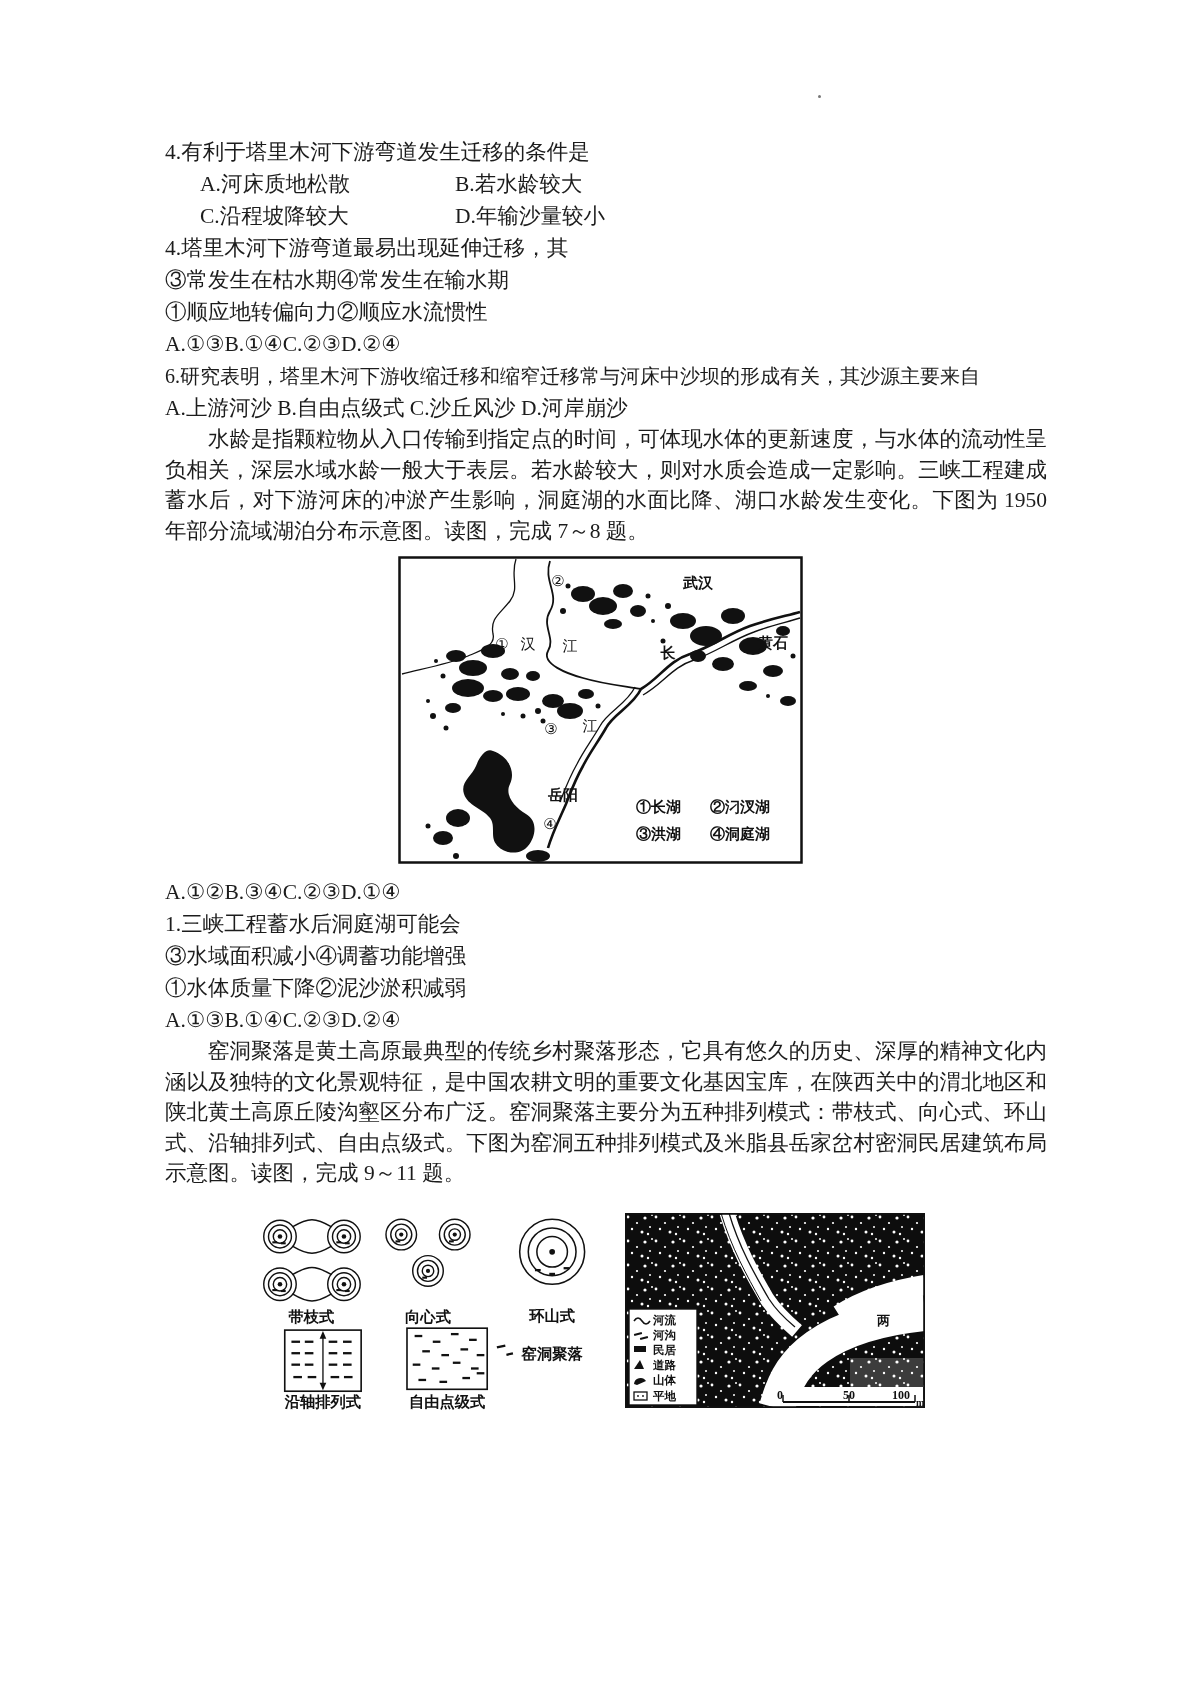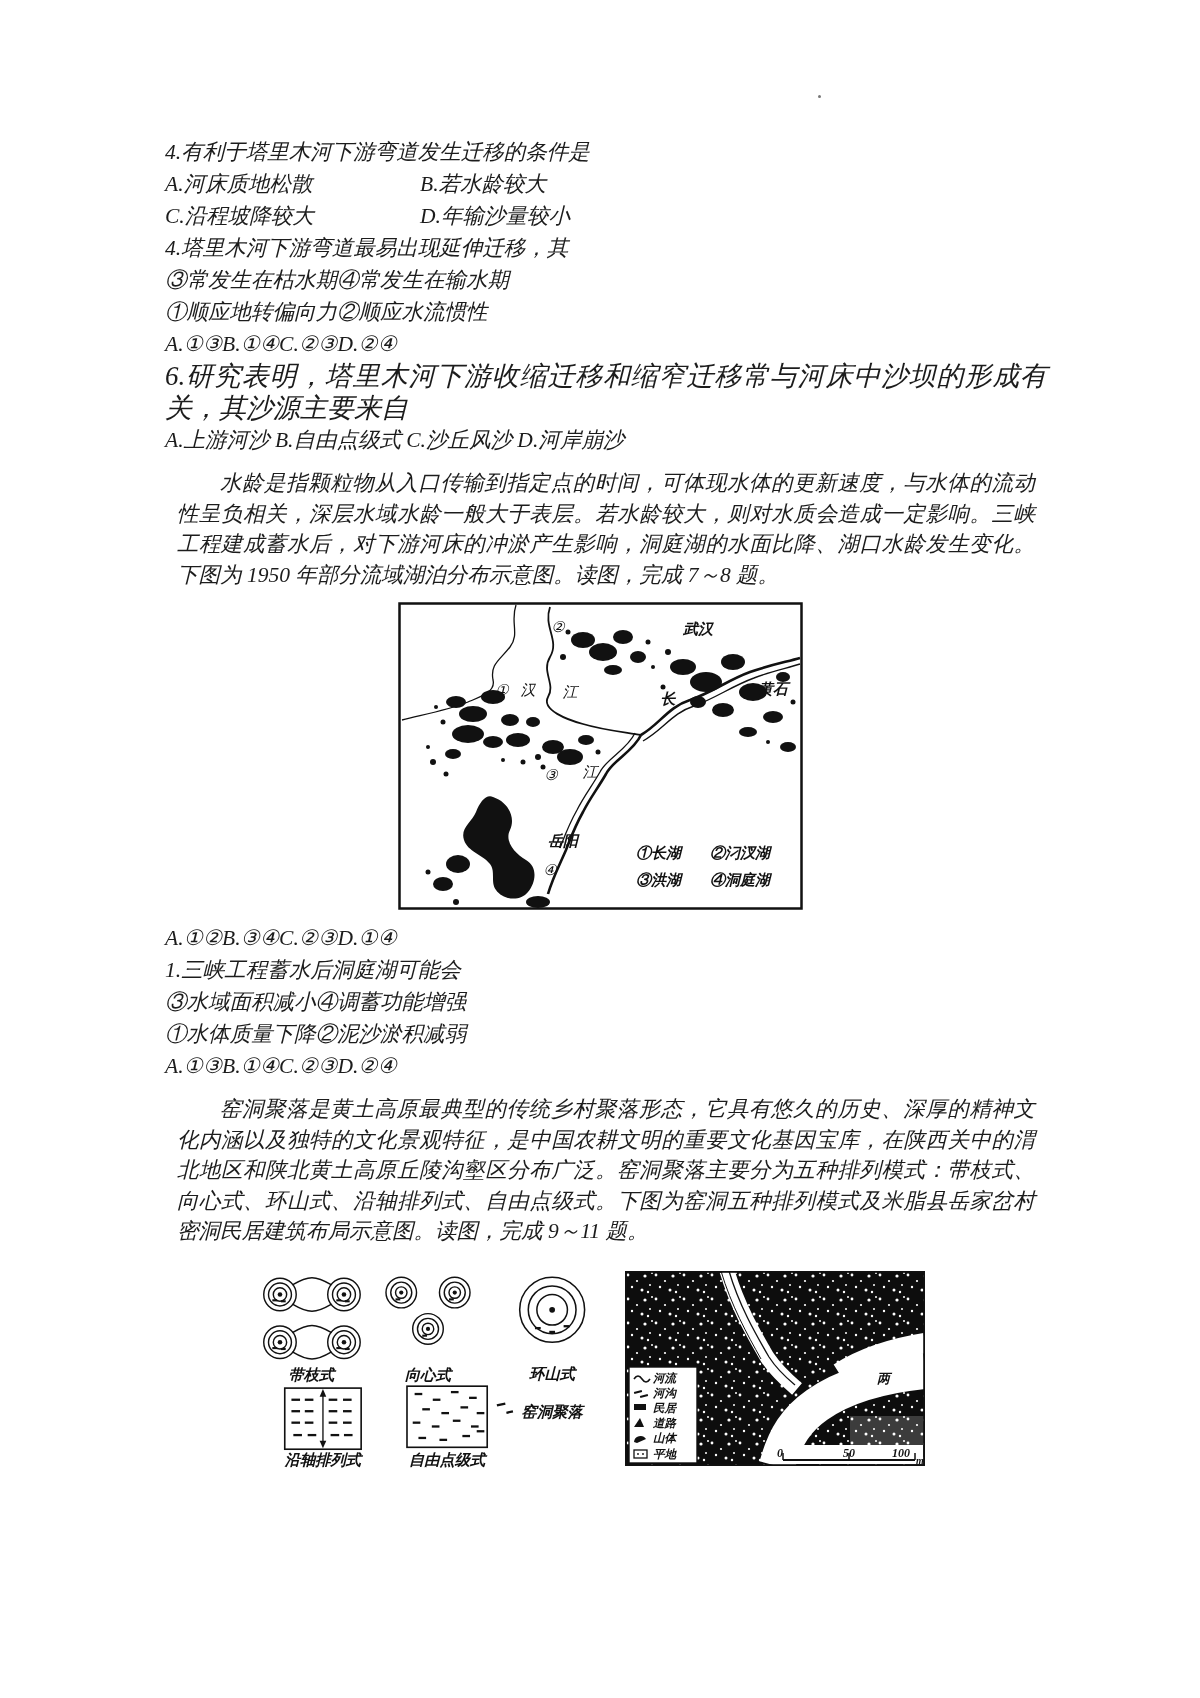--- a/index.html
+++ b/index.html
@@ -1,25 +1,25 @@
 <!DOCTYPE html>
 <html><head>
 <meta charset="utf-8">
 <style>
   html,body{margin:0;padding:0;}
   body{
     width:1200px;height:1698px;background:#ffffff;position:relative;
     font-family:"Liberation Serif","DejaVu Serif",serif;color:#1c1c1c;
     overflow:hidden;
   }
-  .content{position:absolute;left:165px;top:136px;width:882px;font-style:italic;}
+  .content{position:absolute;left:165px;top:136px;width:882px;}
   .line{font-size:21.5px;line-height:32px;white-space:nowrap;}
-  .opt-row .col1{display:inline-block;min-width:255px;}
-  p.passage{font-size:21.5px;line-height:30.5px;text-align:justify;text-indent:2em;margin:12px;}
-  p.stemwrap{font-size:27px;line-height:32px;text-align:justify;margin:0;}
+  .opt-row .col1{display:inline-block;min-width:255px;margin-left:35px;}
+  p.passage{font-size:21.5px;line-height:30.5px;text-align:justify;text-indent:2em;margin:0;}
+  p.stemwrap{font-size:20px;line-height:32px;text-align:justify;margin:0;}
   .fig1-wrap{margin:10px 0 8px 233px;}
   .fig2-wrap{margin:16px 0 0 72px;display:flex;gap:6px;align-items:flex-start;}
   svg text{font-family:"Liberation Serif","DejaVu Serif",serif;}
   .speck-dot{position:absolute;left:818px;top:95px;width:3px;height:3px;border-radius:50%;background:#777;}
 </style>
 </head>
 <body>
 
 <div class="speck-dot"></div>
 

